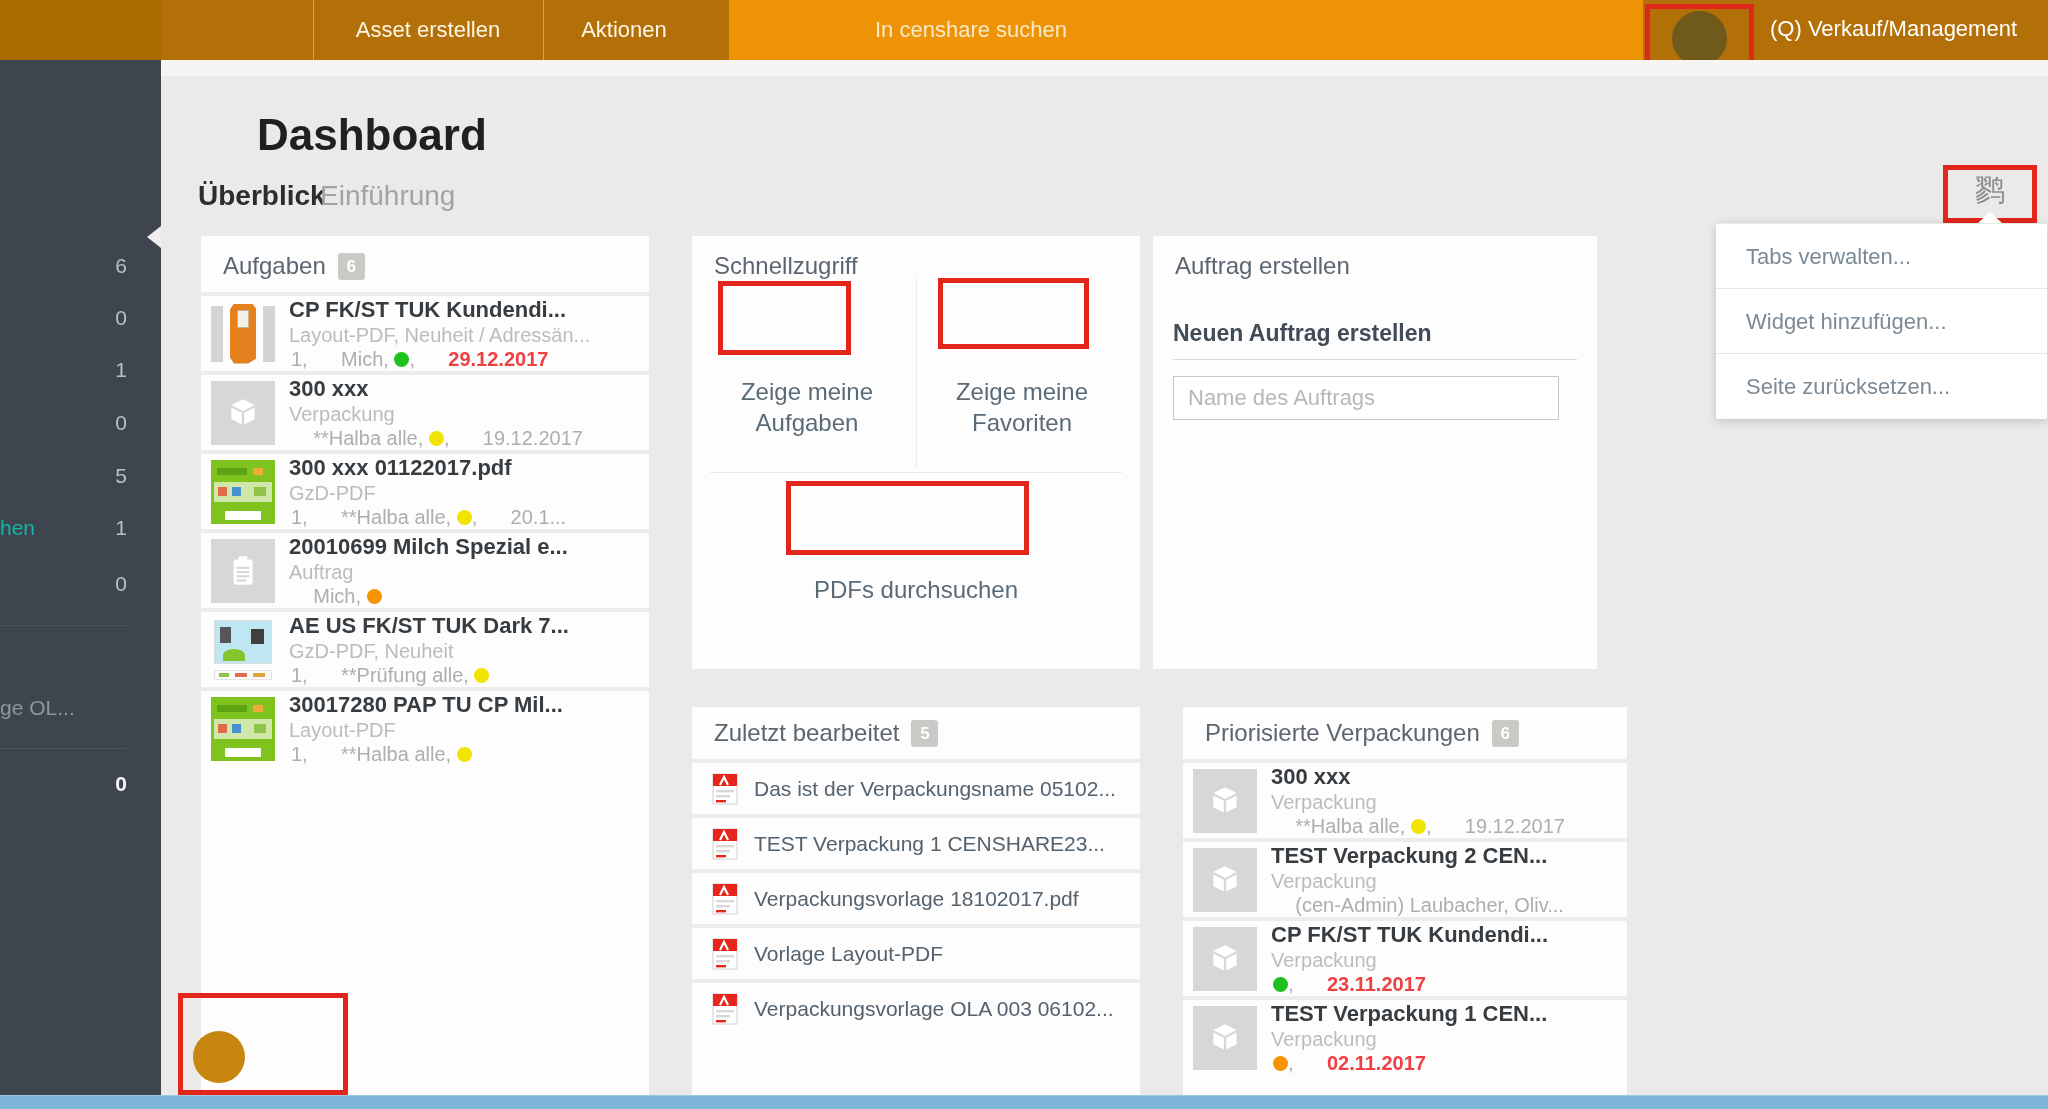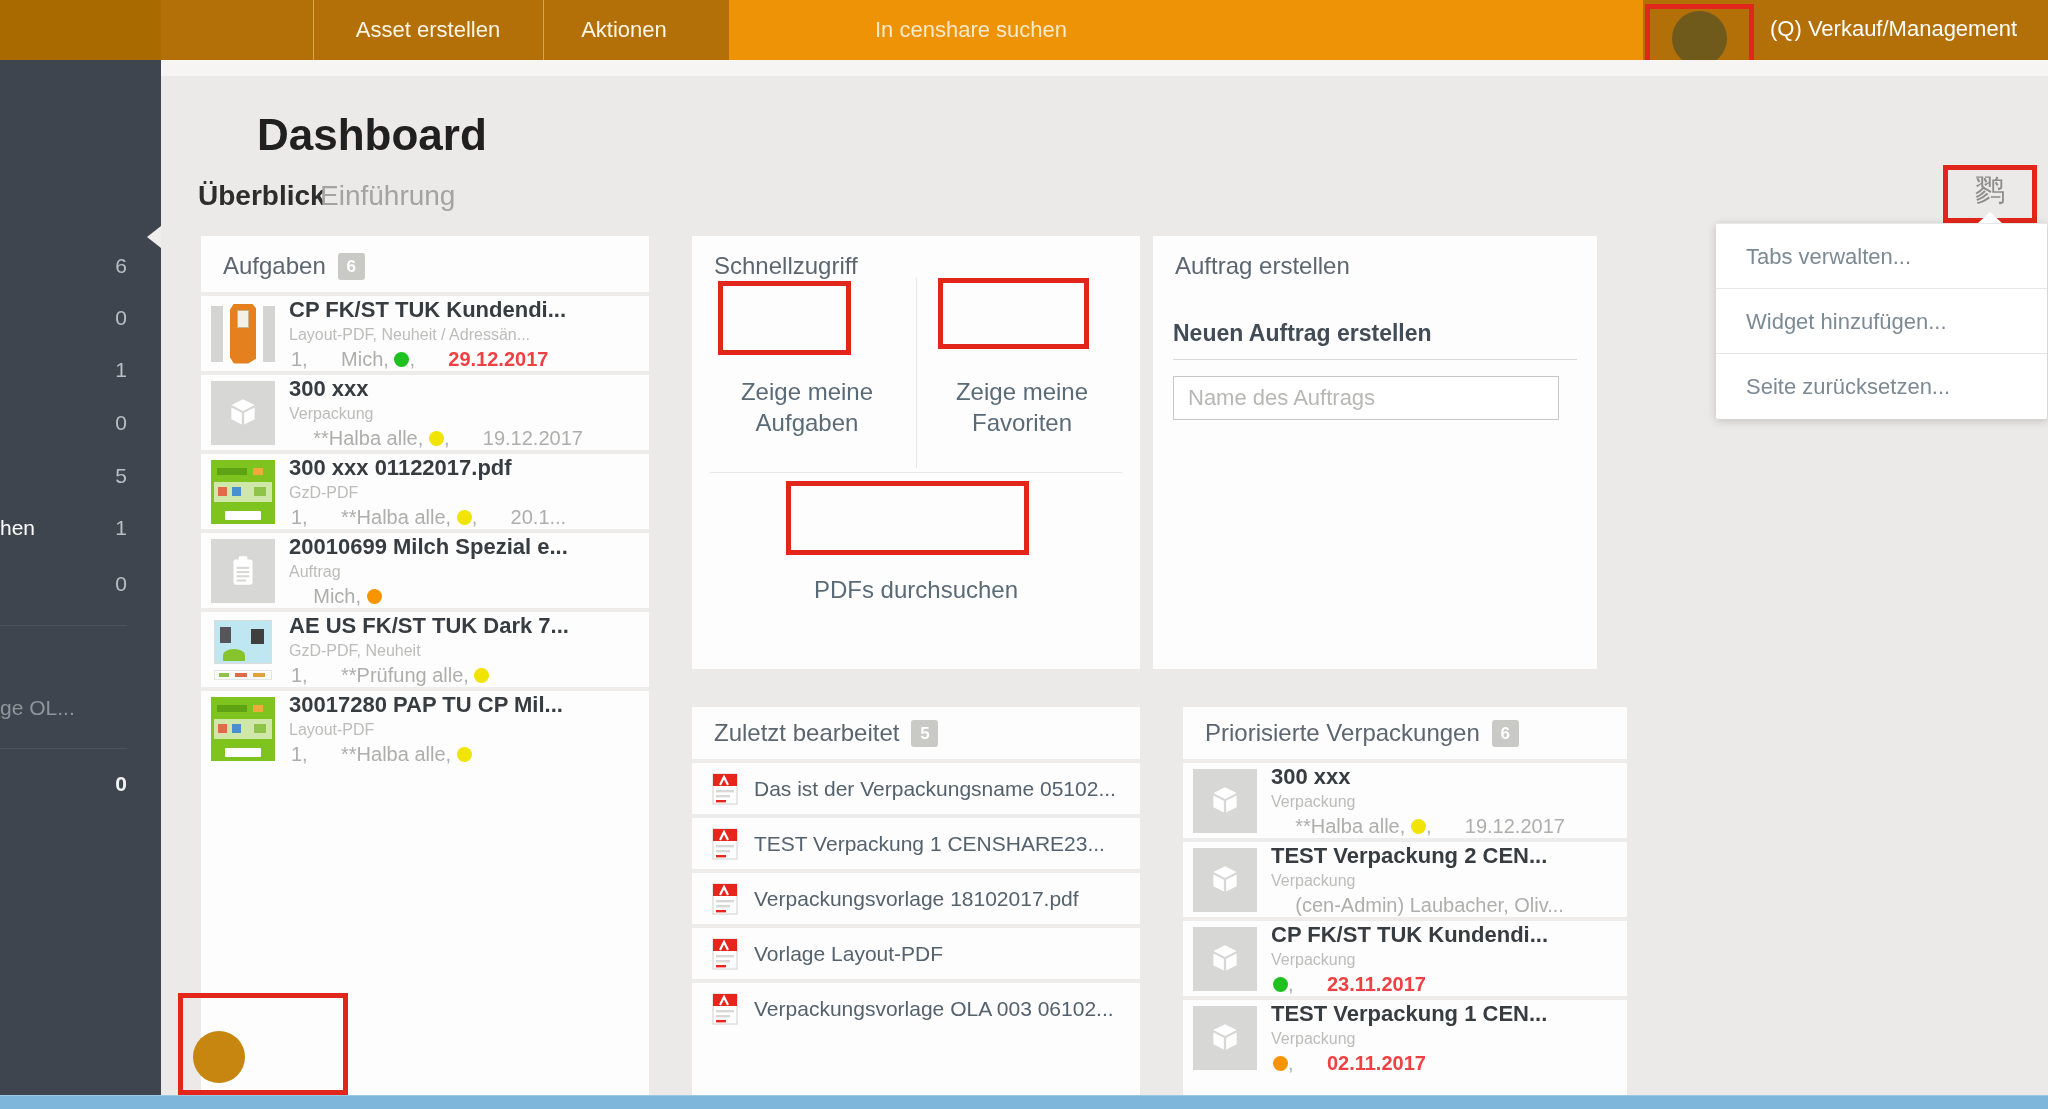--- a/index.html
+++ b/index.html
@@ -16,21 +16,21 @@
   .search-text { position:absolute; left:875px; top:0; height:60px; line-height:60px; font-size:22px; color:#f7e9c9; }
   .user-text { position:absolute; left:1770px; top:0; height:58px; line-height:58px; font-size:22px; color:#ffffff; }
   .avatar { position:absolute; left:1672px; top:11px; width:55px; height:55px; border-radius:50%; background:#6f5a1c; }
 
   
   .ann { position:absolute; border:5px solid #e3261b; background:transparent; }
 
   
   .sidebar { position:absolute; left:0; top:60px; width:161px; height:1035px; background:#3e454e; }
   .sb-count { position:absolute; right:34px; font-size:21px; color:#b9bfc5; }
-  .sb-label { position:absolute; left:0px; font-size:21px; color:#ffffff; }
+  .sb-label { position:absolute; left:0px; font-size:21px; color:#14b8a6; }
   .sb-div { position:absolute; left:0; width:127px; height:1px; background:#4a525a; }
   .sb-collapse { position:absolute; left:147px; top:166px; width:0; height:0;
     border-top:11px solid transparent; border-bottom:11px solid transparent; border-right:14px solid #efeeec; }
   .topstrip { position:absolute; left:161px; top:60px; width:1887px; height:16px; background:#f6f5f3; }
   .bluebar { position:absolute; left:0; top:1095px; width:2048px; height:14px; background:#7db6da; border-top:1px solid #9cc8e4; }
 
   
   .page-title { position:absolute; left:257px; top:110px; font-size:44px; font-weight:bold; color:#202020; }
   .tab { position:absolute; top:180px; font-size:28px; }
   .tab.active { font-weight:bold; color:#2d2d2d; }
@@ -40,21 +40,21 @@
   .card { position:absolute; background:#fdfdfd; }
   .card-head { padding:16px 0 12px 22px; }
   .card-title { font-size:24px; color:#5b6670; }
   .badge { display:inline-block; min-width:27px; height:27px; line-height:27px; padding:0 3px; background:#c9c9c6;
     color:#fff; font-size:17px; font-weight:bold; text-align:center; border-radius:3px; margin-left:12px; vertical-align:2px; }
 
   .item-row { display:flex; align-items:center; height:79px; border-top:4px solid #edecea; overflow:hidden; }
   .thumb { width:64px; height:64px; margin:0 14px 0 10px; flex:none; position:relative; }
   .itxt { min-width:0; }
   .it { font-weight:bold; font-size:22px; color:#373c41; line-height:26px; white-space:nowrap; overflow:hidden; }
-  .is { font-size:16px; color:#bcbcba; line-height:24px; white-space:nowrap; overflow:hidden; }
+  .is { font-size:20px; color:#bcbcba; line-height:24px; white-space:nowrap; overflow:hidden; }
   .im { font-size:20px; color:#aeaeac; line-height:24px; white-space:pre; padding-left:2px; }
   .dot { display:inline-block; width:15px; height:15px; border-radius:50%; vertical-align:-1px; }
   .date { color:#aeaeac; } .date.red { color:#ef4043; font-weight:bold; }
 
   
   .th-gray { width:64px; height:64px; background:#d7d7d5; display:flex; align-items:center; justify-content:center; }
   .th-green { width:64px; height:64px; background:#7fc41e; position:relative; overflow:hidden; }
   .tg-band { position:absolute; left:3px; right:3px; top:22px; height:20px; background:#cfe7a8; }
   .tg-chip { position:absolute; background:#5ea314; }
   .tg-white { position:absolute; left:14px; bottom:4px; width:36px; height:9px; background:#fff; border-radius:1px; }

